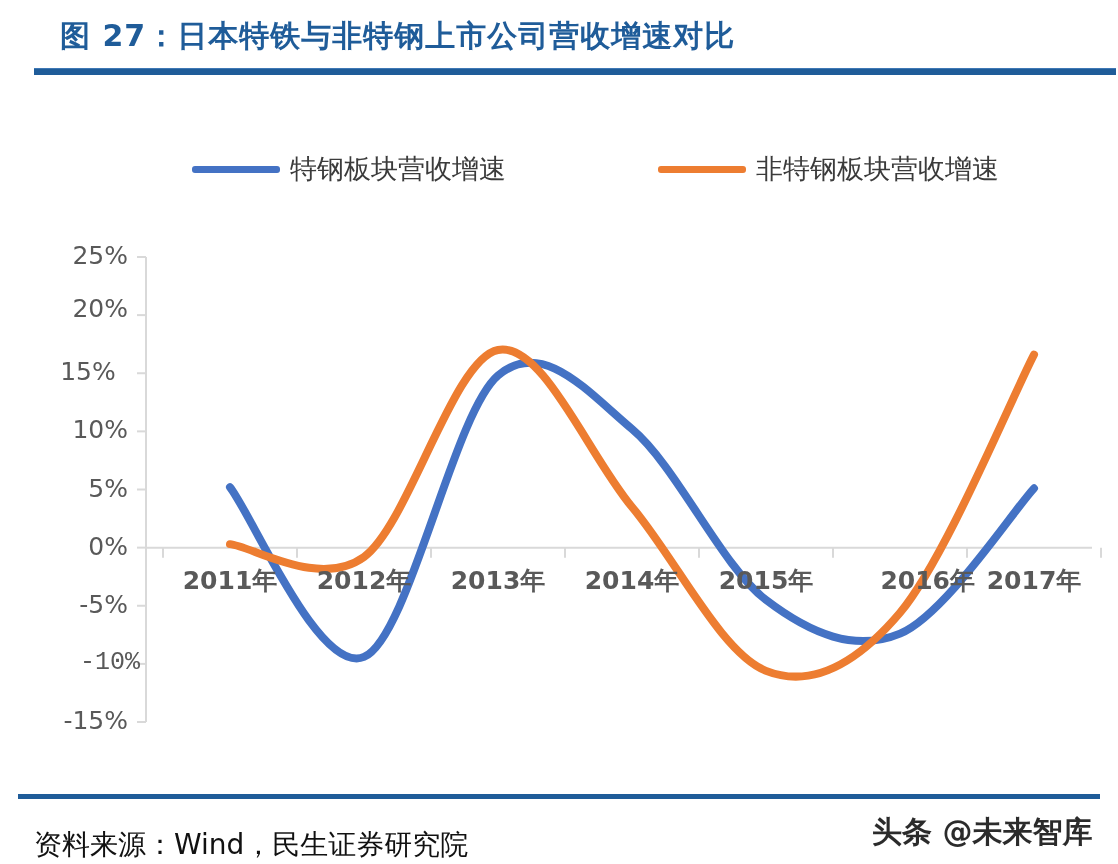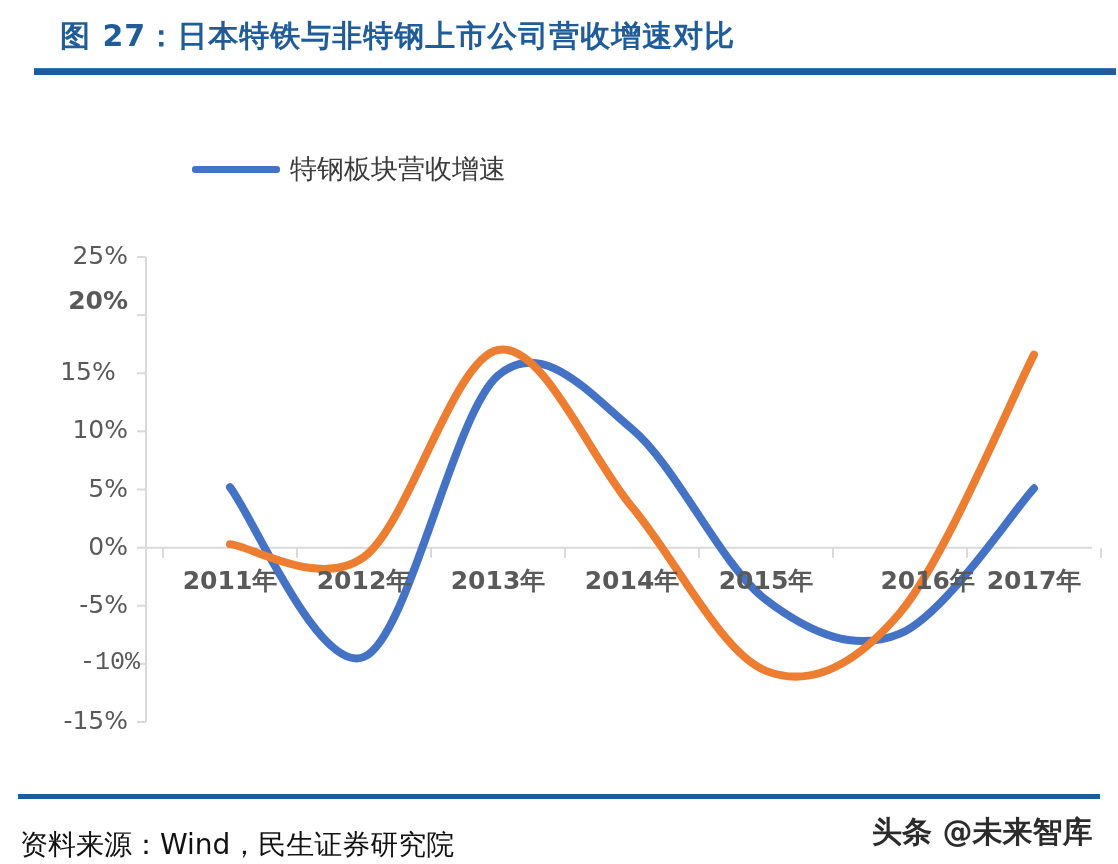--- a/index.html
+++ b/index.html
@@ -42,21 +42,21 @@
     position:absolute;text-align:center;width:150px;
     font-family:"DejaVu Sans","Liberation Sans",sans-serif;
     font-size:25px;color:#595959;font-weight:bold;
   }
   
   #footer-rule{
     position:absolute;left:18px;top:794px;width:1082px;height:5px;
     background:#1F5C99;
   }
   #source-text{
-    position:absolute;left:20px;top:826px;
+    position:absolute;left:34px;top:826px;
     font-family:"DejaVu Sans","Liberation Sans",sans-serif;
     font-size:28px;color:#111111;white-space:nowrap;text-align:right;
   }
   #watermark{
     position:absolute;left:872px;top:812px;
     font-family:"DejaVu Sans","Liberation Sans",sans-serif;
     font-size:30px;font-weight:bold;color:#1a1a1a;white-space:nowrap;
     opacity:.92;
   }
 </style>
@@ -65,20 +65,24 @@
 
 <div id="header">
   <div id="title-text">图 27：日本特铁与非特钢上市公司营收增速对比</div>
   <div id="title-rule"></div>
 </div>
 
 <div id="legend">
   <div class="legend-item" id="legend-special">
     <span class="legend-swatch" style="background:#4472C4"></span>
     <span class="legend-label">特钢板块营收增速</span>
+  </div>
+  <div class="legend-item" id="legend-nonspecial">
+    <span class="legend-swatch" style="background:#ED7D31"></span>
+    <span class="legend-label">非特钢板块营收增速</span>
   </div>
 </div>
 
 <div id="chart">
   <svg id="plot-svg" width="1118" height="560">
     <g id="axis-layer">
         <line x1="146" y1="57" x2="146" y2="522" stroke="#d9d9d9" stroke-width="2"></line>
         <line x1="137" y1="57" x2="146" y2="57" stroke="#d9d9d9" stroke-width="2"></line>
         <line x1="137" y1="115.125" x2="146" y2="115.125" stroke="#d9d9d9" stroke-width="2"></line>
         <line x1="137" y1="173.25" x2="146" y2="173.25" stroke="#d9d9d9" stroke-width="2"></line>
@@ -98,21 +102,21 @@
         <line x1="967" y1="347.625" x2="967" y2="357.625" stroke="#d9d9d9" stroke-width="2"></line>
         <line x1="1101" y1="347.625" x2="1101" y2="357.625" stroke="#d9d9d9" stroke-width="2"></line>
       </g>
     <g id="series-layer">
         <path d="M 230.00 287.18 C 252.33 315.46, 319.33 475.50, 364.00 456.90 C 408.67 438.30, 453.33 213.55, 498.00 175.57 C 542.67 137.60, 587.33 191.66, 632.00 229.05 C 676.67 266.44, 721.33 365.84, 766.00 399.94 C 810.67 434.04, 855.33 452.25, 900.00 433.65 C 944.67 415.05, 1011.67 312.56, 1034.00 288.34" fill="none" stroke="#4472C4" stroke-width="8" stroke-linecap="round" stroke-linejoin="round"></path>
         <path d="M 230.00 344.14 C 252.33 346.27, 319.33 389.28, 364.00 356.93 C 408.67 324.57, 453.33 158.33, 498.00 150.00 C 542.67 141.67, 587.33 253.46, 632.00 306.94 C 676.67 360.41, 721.33 453.22, 766.00 470.85 C 810.67 488.48, 855.33 465.43, 900.00 412.73 C 944.67 360.03, 1011.67 197.66, 1034.00 154.65" fill="none" stroke="#ED7D31" stroke-width="8" stroke-linecap="round" stroke-linejoin="round"></path>
       </g>
   </svg>
   <div id="ytick-layer">
       <div class="ytick-label" style="left: 48px; top: 41px;">25%</div>
-      <div class="ytick-label" style="left: 48px; top: 86px; font-weight: bold;">20%</div>
+      <div class="ytick-label" style="left: 48px; top: 94px;">20%</div>
       <div class="ytick-label" style="left: 48px; top: 157.25px; text-align: center;">15%</div>
       <div class="ytick-label" style="left: 48px; top: 215.375px;">10%</div>
       <div class="ytick-label" style="left: 48px; top: 273.5px;">5%</div>
       <div class="ytick-label" style="left: 48px; top: 331.625px;">0%</div>
       <div class="ytick-label" style="left: 48px; top: 389.75px;">-5%</div>
       <div class="ytick-label" style="left: 60px; top: 447.875px; font-family: Liberation Mono, monospace;">-10%</div>
       <div class="ytick-label" style="left: 48px; top: 506px;">-15%</div>
     </div>
   <div id="xtick-layer">
       <div class="xtick-label" style="left: 155px; top: 363.625px;">2011年</div>

